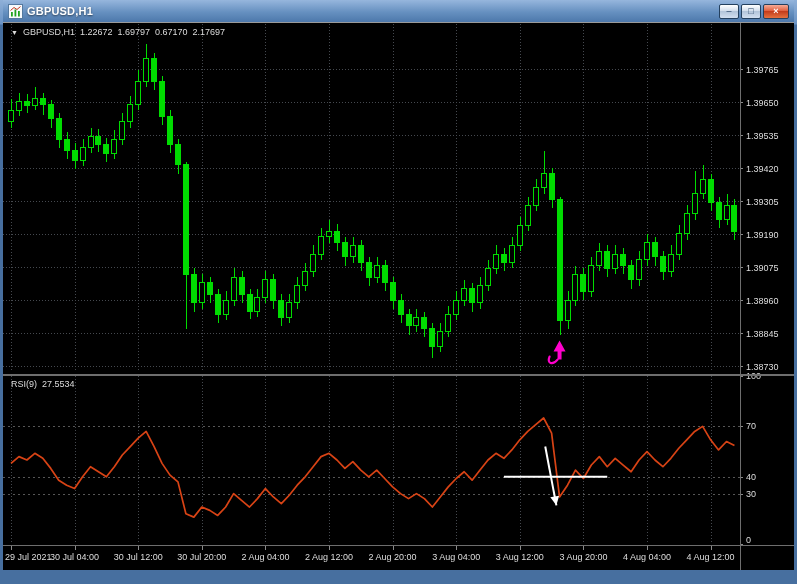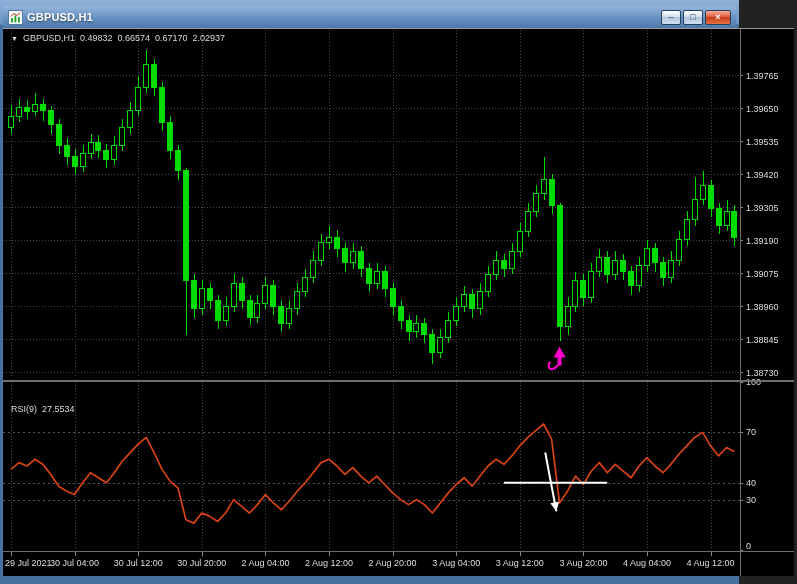--- a/index.html
+++ b/index.html
@@ -1,22 +1,22 @@
 <!DOCTYPE html>
 <html><head>
 <meta charset="utf-8">
 <style>
   * { margin:0; padding:0; box-sizing:border-box; }
   html,body { width:797px; height:584px; overflow:hidden; background:#222; font-family:"Liberation Sans", sans-serif; }
 
   .window {
-    width:739px; height:584px;
+    width:797px; height:584px;
     background:linear-gradient(180deg,#8fb0d8 0px,#6档 0,#6a93c4 24px,#476f9f 25px,#476f9f 100%);
     background:linear-gradient(180deg,#8fb0d8 0px,#6a93c4 24px,#476f9f 25px,#476f9f 100%);
-    padding:6px 3px 12px 3px;
+    padding:0 3px 12px 3px;
     position:relative;
   }
 
   .titlebar {
     height:22px; display:flex; align-items:center; padding:0 3px;
     background:linear-gradient(180deg,#96b6dd 0%,#6690c0 55%,#4d78ab 100%);
   }
   .title-icon { width:15px; height:15px; margin:0 4px 0 2px; display:inline-flex; }
   .title-text { color:#ffffff; font-size:11px; font-weight:700; text-shadow:0 1px 2px rgba(0,0,0,.55); letter-spacing:.2px; }
   .win-controls { margin-left:auto; display:flex; gap:2px; padding-right:2px; }
@@ -34,21 +34,21 @@
   .client { position:relative; width:791px; height:548px; background:#000000; }
   .client svg { position:absolute; left:0; top:0; display:block; }
 
   .quote-label {
     position:absolute; left:8px; top:5px; color:#dcdcdc; font-size:9px;
     display:flex; gap:5px; align-items:center; pointer-events:none;
   }
   .quote-label .dd { font-size:7px; color:#dcdcdc; pointer-events:auto; }
   .rsi-label {
     position:absolute; left:8px; top:357px; color:#dcdcdc; font-size:9px;
-    display:flex; gap:5px; pointer-events:none;margin-top:19px;
+    display:flex; gap:5px; pointer-events:none;
   }
 </style>
 </head>
 <body>
 
 <div class="window">
   <div class="titlebar">
     <span class="title-icon">
       <svg width="15" height="15" viewBox="0 0 15 15">
         <rect x="0.5" y="0.5" width="14" height="14" fill="#f7fafd" stroke="#54799f"></rect>
@@ -352,24 +352,24 @@
         <path d="M 556.5500000000001 318.61157024793164 L 550.5500000000001 329.61157024793164 L 554.5500000000001 329.61157024793164 L 554.5500000000001 337.61157024793164 L 558.5500000000001 337.61157024793164 L 558.5500000000001 329.61157024793164 L 562.5500000000001 329.61157024793164 Z" fill="#ff00cc"></path>
         <path d="M 554.5500000000001 337.61157024793164 C 549.5500000000001 343.61157024793164, 543.5500000000001 341.61157024793164, 546.5500000000001 334.61157024793164" stroke="#ff00cc" stroke-width="2.2" fill="none" stroke-linecap="round"></path>
         <line x1="500.90000000000003" y1="454.8" x2="604.25" y2="454.8" stroke="#ffffff" stroke-width="2"></line>
         <line x1="542.24" y1="424.56" x2="553.37" y2="483.36" stroke="#ffffff" stroke-width="2"></line>
         <path d="M 553.37 483.36 L 547.2746627873278 475.3539482724746 L 556.1176390544169 473.68009919334696 Z" fill="#ffffff"></path>
       </svg>
 
     <div class="quote-label">
       <span class="dd">▼</span>
       <span>GBPUSD,H1</span>
-      <span>0.49832</span>
-      <span>0.66574</span>
+      <span>1.22672</span>
+      <span>1.69797</span>
       <span>0.67170</span>
-      <span>2.02937</span>
+      <span>2.17697</span>
     </div>
 
     <div class="rsi-label">
       <span>RSI(9)</span>
       <span>27.5534</span>
     </div>
   </div>
 </div>
 
 </body></html>

